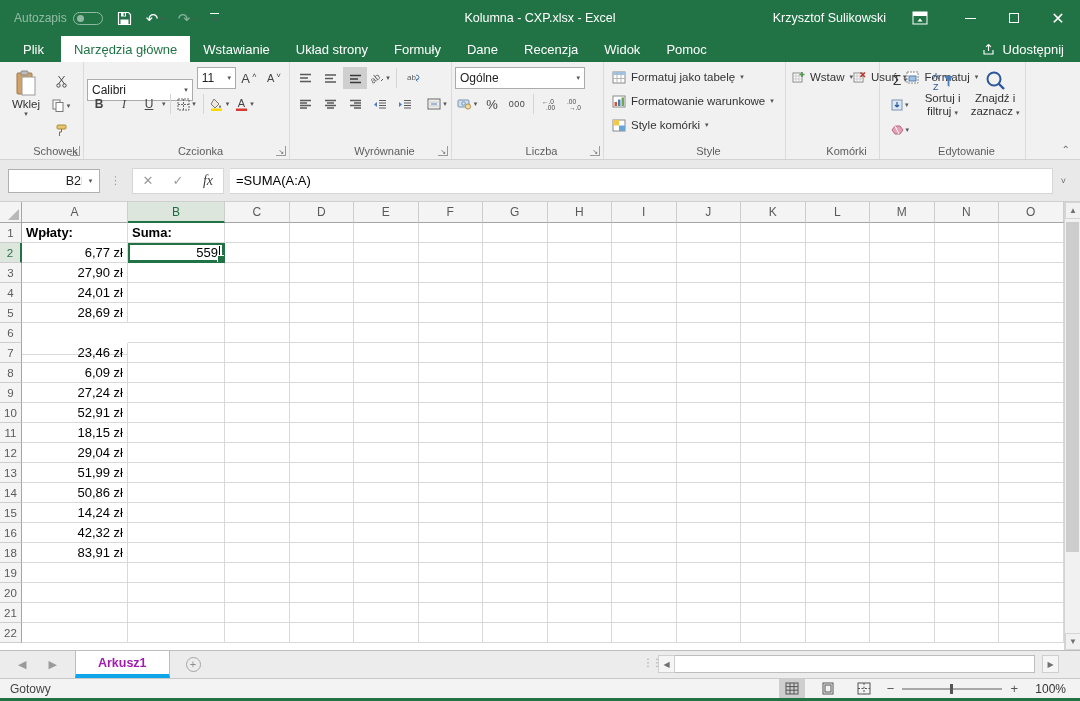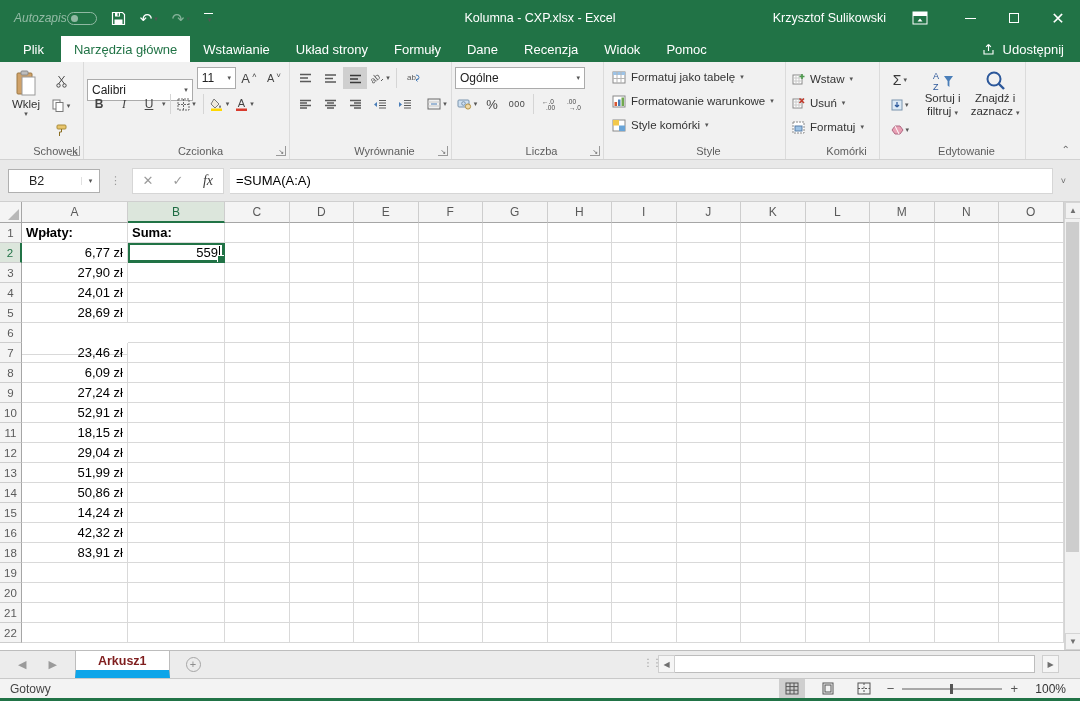--- a/index.html
+++ b/index.html
@@ -3,21 +3,21 @@
 <meta charset="utf-8">
 <style>
   * { margin:0; padding:0; box-sizing:border-box; }
   body { font-family:"Liberation Sans", sans-serif; }
   .app { width:1080px; height:701px; position:relative; background:#fff; overflow:hidden;
          display:flex; flex-direction:column; font-family:"Liberation Sans", sans-serif; }
 
   
   .titlebar { height:36px; background:#217346; color:#fff; display:flex; align-items:center; position:relative; flex:0 0 auto; }
   .qat { display:flex; align-items:center; gap:14px; padding-left:14px; }
-  .autosave { display:flex; align-items:center; gap:0; opacity:.5; font-size:12px;font-style:italic; }
+  .autosave { display:flex; align-items:center; gap:6px; opacity:.5; font-size:12px; }
   .toggle { width:30px; height:13px; border:1px solid #fff; border-radius:7px; position:relative; }
   .toggle::before { content:""; position:absolute; left:3px; top:2px; width:7px; height:7px; border-radius:50%; background:#fff; }
   .qbtn { display:flex; align-items:center; color:#fff; font-size:15px; line-height:1; cursor:default; }
   .qbtn .dd { font-size:7px; margin-left:2px; }
   .disabled { opacity:.45; }
   .qat-more { display:flex; flex-direction:column; align-items:center; }
   .qat-more .bar { width:9px; height:1.5px; background:#fff; margin-bottom:2px; }
   .win-title { position:absolute; left:50%; transform:translateX(-50%); font-size:12.5px; white-space:nowrap; }
   .tb-right { margin-left:auto; display:flex; align-items:center; height:100%; }
   .user-name { font-size:12.5px; margin-right:26px; }
@@ -49,21 +49,21 @@
   .rrow { display:flex; align-items:center; height:26px; gap:1px; }
   .combo { background:#fff; border:1px solid #ababab; height:22px; display:flex; align-items:center; font-size:12px; color:#222; padding:0 4px; justify-content:space-between; }
   .vsep { width:1px; height:20px; background:#d5d5d5; margin:0 3px; }
   .stylerow { display:flex; align-items:center; gap:5px; height:24px; font-size:11.5px; color:#333; white-space:nowrap; }
   .twoline { font-size:11.5px; color:#333; text-align:center; line-height:1.15; }
   .ribbon-collapse { position:absolute; right:10px; bottom:4px; color:#666; font-size:10px; }
 
   
   .fbar { height:42px; background:#e9e9e9; display:flex; align-items:center; padding:0 14px 0 8px; gap:6px; flex:0 0 auto; border-bottom:1px solid #cfcfcf;}
   .namebox { width:92px; height:24px; background:#fff; border:1px solid #b0b0b0; display:flex; align-items:center; font-size:12.5px; color:#222; }
-  .namebox .nb-text { flex:1; padding-left:20px; }
+  .namebox .nb-text { flex:1; padding-left:20px;text-align:right; }
   .namebox .nb-dd { width:18px; text-align:center; font-size:7px; color:#555; border-left:1px solid #e0e0e0; }
   .fdots { color:#9a9a9a; font-size:11px; letter-spacing:1px; padding:0 4px; }
   .fbuttons { height:26px; background:#fff; border:1px solid #d6d6d6; display:flex; align-items:center; }
   .fbtn { width:30px; height:100%; display:flex; align-items:center; justify-content:center; font-size:13px; color:#9b9b9b; }
   .fbtn.fx { color:#3d3d3d; font-family:"Liberation Serif", serif; font-style:italic; font-size:14px; }
   .finput { flex:1; height:26px; background:#fff; border:1px solid #d6d6d6; border-left:none; display:flex; align-items:center; padding-left:6px; font-size:13px; color:#000; }
   .fexpand { color:#666; font-size:9px; padding-left:2px; }
 
   
   .gridwrap { height:448px; position:relative; overflow:hidden; background:#fff; flex:0 0 auto; }
@@ -82,21 +82,21 @@
   .cell.selected::after { content:""; position:absolute; right:-1px; bottom:-1px; width:6px; height:6px; background:#217346; border:1px solid #fff; }
   .caret { width:1px; height:14px; background:#000; margin-left:1px; }
   .vscroll { position:absolute; top:0; right:0; width:16px; height:448px; background:#f1f1f1; border-left:1px solid #d4d4d4; }
   .vs-arrow { width:16px; height:17px; background:#f1f1f1; border:1px solid #d4d4d4; color:#707070; font-size:8px; display:flex; align-items:center; justify-content:center; }
   .vs-thumb { position:absolute; top:20px; left:1px; width:13px; height:330px; background:#cdcdcd; }
   .vs-down { position:absolute; bottom:0; }
 
   
   .tabbar { height:28px; background:#ececec; border-top:1px solid #bdbdbd; display:flex; align-items:stretch; position:relative; flex:0 0 auto; font-size:12.5px; }
   .navarrows { display:flex; align-items:center; gap:22px; padding:0 18px; color:#9a9a9a; font-size:11px; }
-  .sheettab { background:#fff; border:1px solid #bdbdbd; border-top:none; border-bottom:8px solid #0ea5e9; color:#7f1d1d; font-weight:bold; display:flex; align-items:center; padding:0 22px; }
+  .sheettab { background:#fff; border:1px solid #bdbdbd; border-top:none; border-bottom:4px solid #0ea5e9; color:#a21caf; font-weight:bold; display:flex; align-items:center; padding:0 22px; }
   .addsheet { display:flex; align-items:center; margin-left:16px; }
   .addsheet .circ { width:15px; height:15px; border:1px solid #8e8e8e; border-radius:50%; color:#6e6e6e; font-size:11px; line-height:13px; text-align:center; opacity:.75; }
   .tsplit { position:absolute; left:643px; top:6px; color:#9a9a9a; font-size:10px; letter-spacing:-1px; }
   .hscroll { position:absolute; left:658px; top:4px; height:18px; display:flex; align-items:center; }
   .hs-arrow { width:17px; height:18px; background:#f5f5f5; border:1px solid #cfcfcf; color:#707070; font-size:8px; display:flex; align-items:center; justify-content:center; }
   .hs-thumb { width:360px; height:18px; background:#fff; border:1px solid #bdbdbd; border-left:none; }
   .hs-right { position:absolute; left:1042px; top:4px; }
 
   
   .statusbar { height:23px; background:#f3f3f3; border-top:1px solid #c9c9c9; border-bottom:3px solid #217346; display:flex; align-items:center; flex:0 0 auto; }
@@ -397,21 +397,21 @@
             <rect x="1" y="1" width="12" height="11" fill="#fff" stroke="#8a8a8a"></rect>
             <rect x="1" y="1" width="6" height="5.5" fill="#f2c84b"></rect>
             <rect x="7" y="6.5" width="6" height="5.5" fill="#6aa5d8"></rect>
           </svg>
         <span>Style komórki</span>
           <span class="dd">▾</span>
       </div>
       <span class="glabel">Style</span>
     </div>
 
-    <div class="group" style="width:94px; flex-direction:column; padding-left:6px;justify-content:center;">
+    <div class="group" style="width:94px; flex-direction:row; padding-left:6px;">
       <div class="stylerow">
         <svg width="13" height="13" viewBox="0 0 13 13">
             <rect x="1" y="2" width="9" height="9" fill="#fff" stroke="#8a8a8a"></rect>
             <path d="M1 5 h9 M1 8 h9 M4 2 v9 M7 2 v9" stroke="#c9c9c9"></path>
             <path d="M10 1 v5 M7.5 3.5 h5" stroke="#4e9a4e" stroke-width="1.6"></path>
           </svg>
         <span>Wstaw</span>
           <span class="dd">▾</span>
       </div>
       <div class="stylerow">

